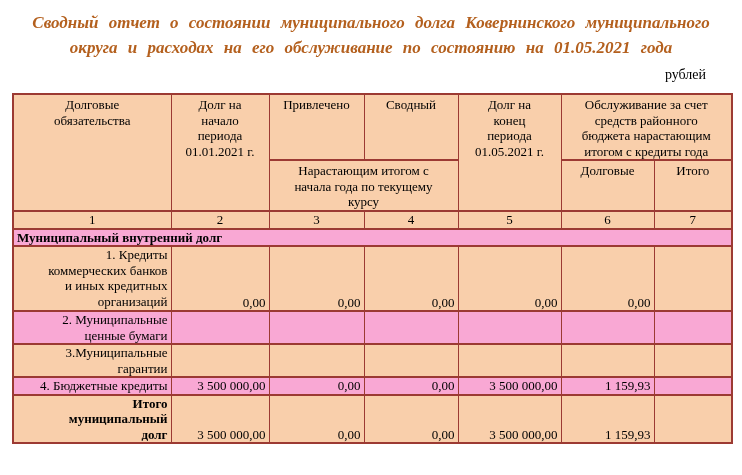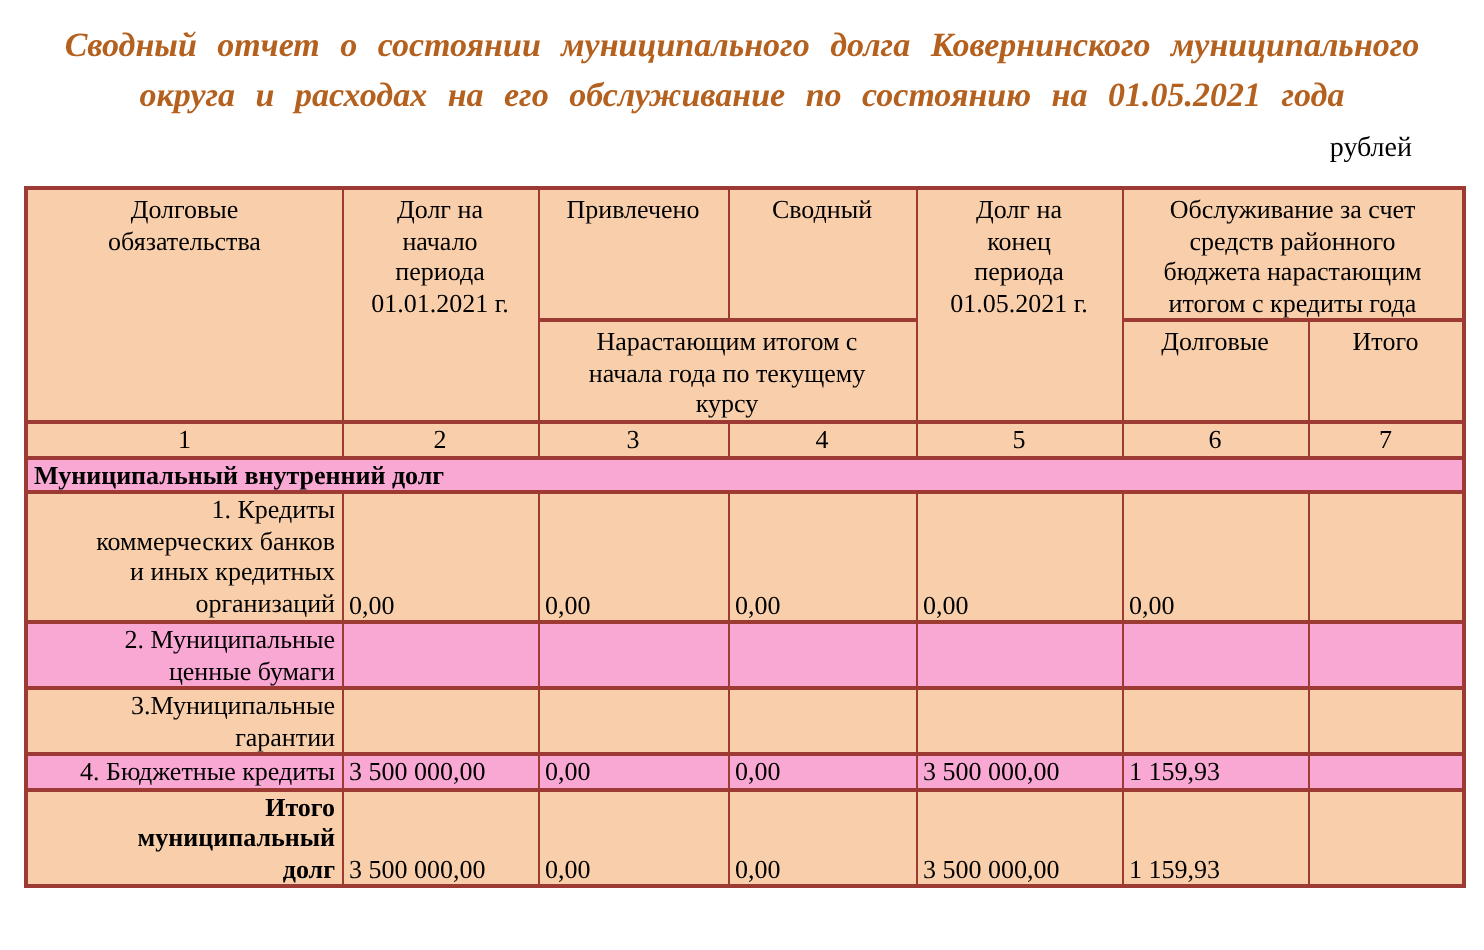--- a/index.html
+++ b/index.html
@@ -68,21 +68,21 @@
   tr.rowA { height: 65px; }
   tr.rowB { height: 51px; }
   
   tr.nums { height: 15px; }
   tr.nums td { text-align: center; vertical-align: middle; padding: 0; }
   
   tr.section { height: 16px; }
   tr.section td { font-weight: bold; text-align: left; vertical-align: middle; }
   
   td.rlabel { text-align: right; vertical-align: top; }
-  td.val { text-align: left; vertical-align: bottom; padding-bottom: 1px; margin-top: 20px; }
+  td.val { text-align: right; vertical-align: bottom; padding-bottom: 1px; margin-top: 20px; }
   tr.r1 { height: 65px; }
   tr.r2 { height: 28px; }
   tr.r3 { height: 30px; }
   tr.r4 { height: 14px; }
   tr.r5 { height: 45px; }
   tr.r5 td.rlabel { font-weight: bold; }
 </style>
 </head>
 <body>
 

